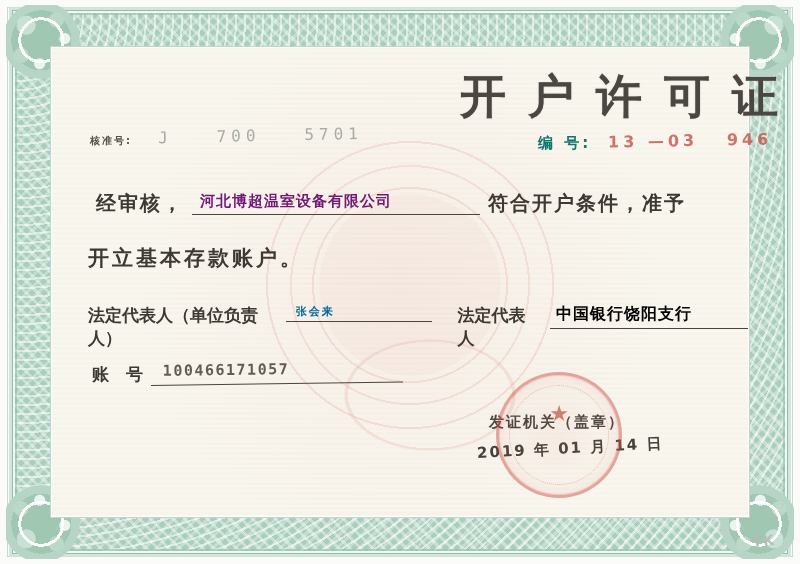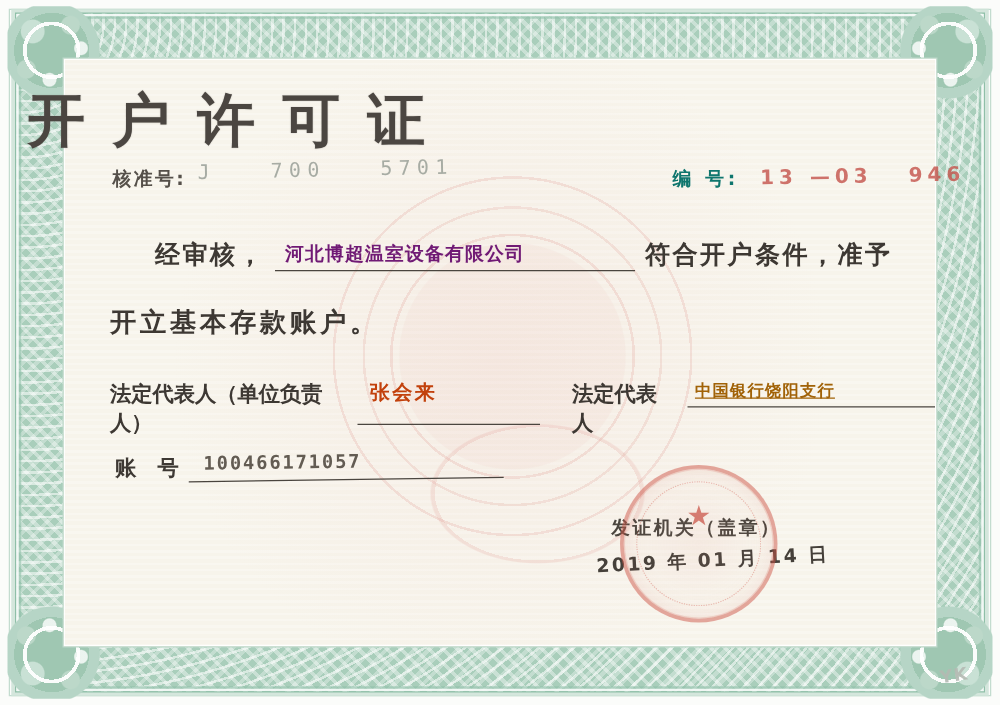--- a/index.html
+++ b/index.html
@@ -68,52 +68,52 @@
     position:absolute;left:330px;top:330px;width:200px;height:130px;
     border-radius:50%;
     background: radial-gradient(ellipse, rgba(0,0,0,0) 0 58%, rgba(224,150,142,.20) 58% 60%, rgba(0,0,0,0) 61%);
     pointer-events:none;
   }
 
   
   .pre{white-space:pre;}
   .title{
     position:absolute;left:0;top:66px;width:800px;
-    text-align:left;
+    text-align:right;
     font-family:"DejaVu Serif","Liberation Serif",serif;
     font-weight:bold;font-size:46px;color:#4b4641;
     letter-spacing:22px;padding-left:22px;box-sizing:border-box;
     text-shadow:0 0 1px rgba(75,70,65,.45);
   }
-  .row-approval{position:absolute;left:90px;top:134px;font-size:15px;font-weight:bold;color:#55504a;letter-spacing:2px;}
+  .row-approval{position:absolute;left:90px;top:134px;font-size:10px;font-weight:bold;color:#55504a;letter-spacing:2px;}
   .approval-value{
     position:absolute;left:158px;top:126px;
     font-family:"DejaVu Sans Mono","Liberation Mono",monospace;
     font-size:16px;color:#9aa098;letter-spacing:5px;opacity:.85;
     transform:rotate(-1.2deg);
   }
   .row-serial{position:absolute;left:538px;top:134px;font-size:15px;font-weight:bold;color:#0f766e;letter-spacing:3px;}
   .serial-value{
     position:absolute;left:608px;top:131px;
     font-size:16px;font-weight:bold;color:#c4524a;letter-spacing:4px;opacity:.8;
     transform:rotate(-1deg);
   }
 
   .bodytext{color:#3d3833;font-weight:bold;}
-  .line1{position:absolute;left:96px;top:190px;width:660px;font-size:20px;display:flex;align-items:flex-end;margin-left:28px;}
+  .line1{position:absolute;left:96px;top:190px;width:660px;font-size:20px;display:flex;align-items:center;}
   .line1 .lbl{letter-spacing:2px;}
   .fill-line{
     display:inline-block;border-bottom:1.5px solid #4a453f;
     text-align:left;box-sizing:border-box;
   }
   .company{width:288px;font-size:15px;font-weight:bold;color:#701a75;letter-spacing:1px;padding:0 6px 3px 8px;margin:0 8px;}
   .line2{position:absolute;left:88px;top:244px;font-size:21px;letter-spacing:3px;}
   .line3{position:absolute;left:88px;top:304px;width:660px;font-size:17px;display:flex;align-items:flex-start;}
-  .repname{width:150px;font-size:16px;color:#c2410c;letter-spacing:2px;padding:0 4px 14px 10px;margin-right:26px;}
-  .bankname{width:204px;font-size:13px;color:#a16207;letter-spacing:1px;padding:0 4px 3px 6px;margin-left:10px;text-decoration:underline;}
+  .repname{width:150px;font-size:11px;color:#0369a1;letter-spacing:2px;padding:0 4px 2px 10px;margin-right:26px;}
+  .bankname{width:204px;font-size:16px;color:#000000;letter-spacing:1px;padding:0 4px 3px 6px;margin-left:10px;}
   .line4{position:absolute;left:92px;top:362px;width:500px;font-size:17px;display:flex;align-items:center;}
   .acctnum{
     width:252px;font-size:15px;color:#635c53;letter-spacing:1.5px;
     padding:0 4px 5px 12px;margin-left:8px;
     transform:rotate(-.8deg);transform-origin:left bottom;
     font-family:"DejaVu Sans Mono","Liberation Mono",monospace;
   }
 
   .issuer-label{
     position:absolute;left:489px;top:413px;

